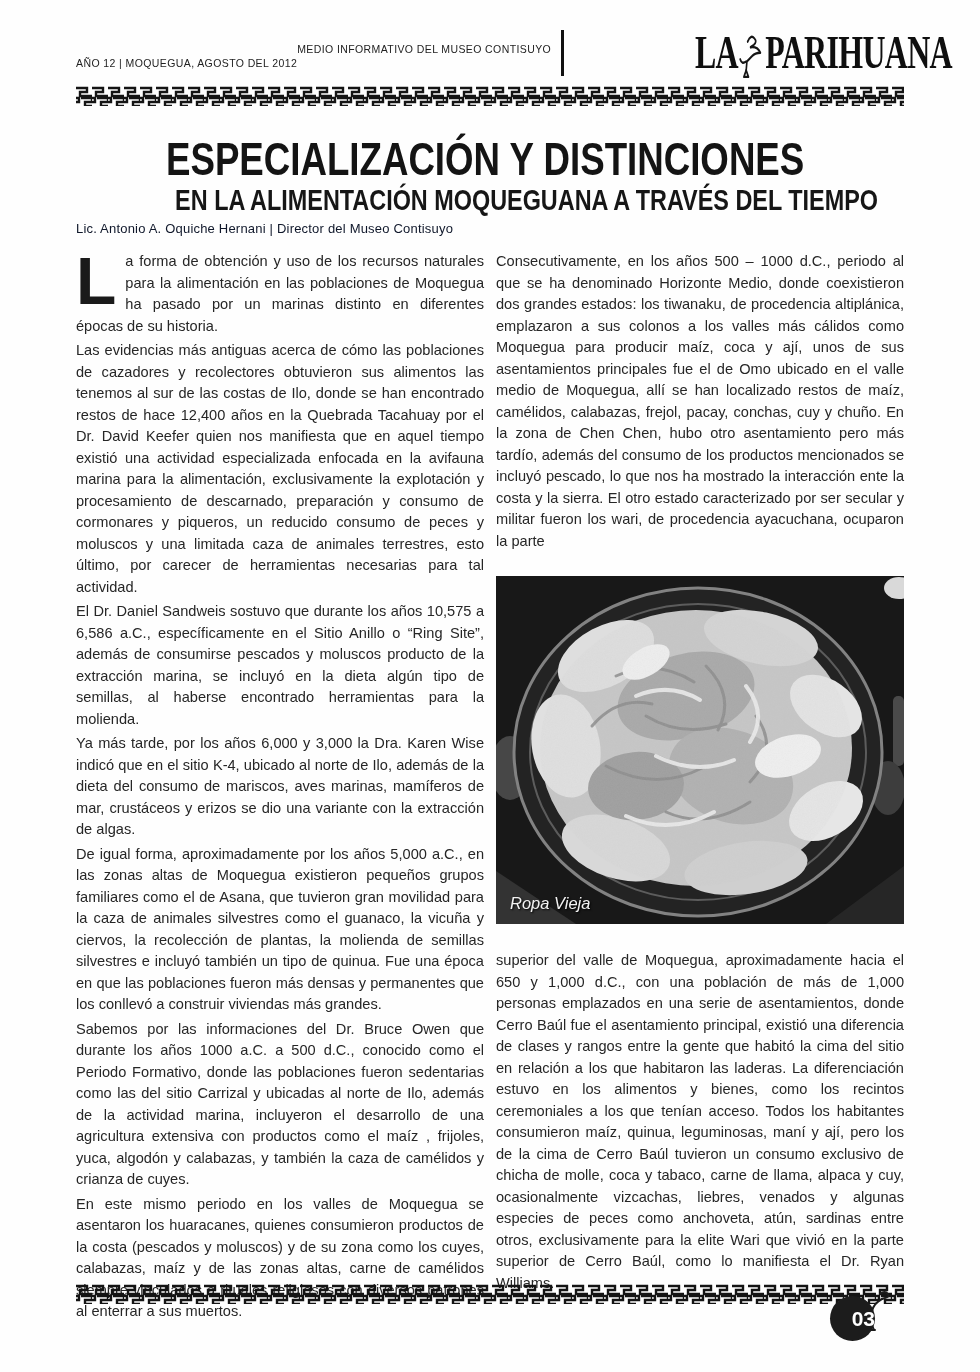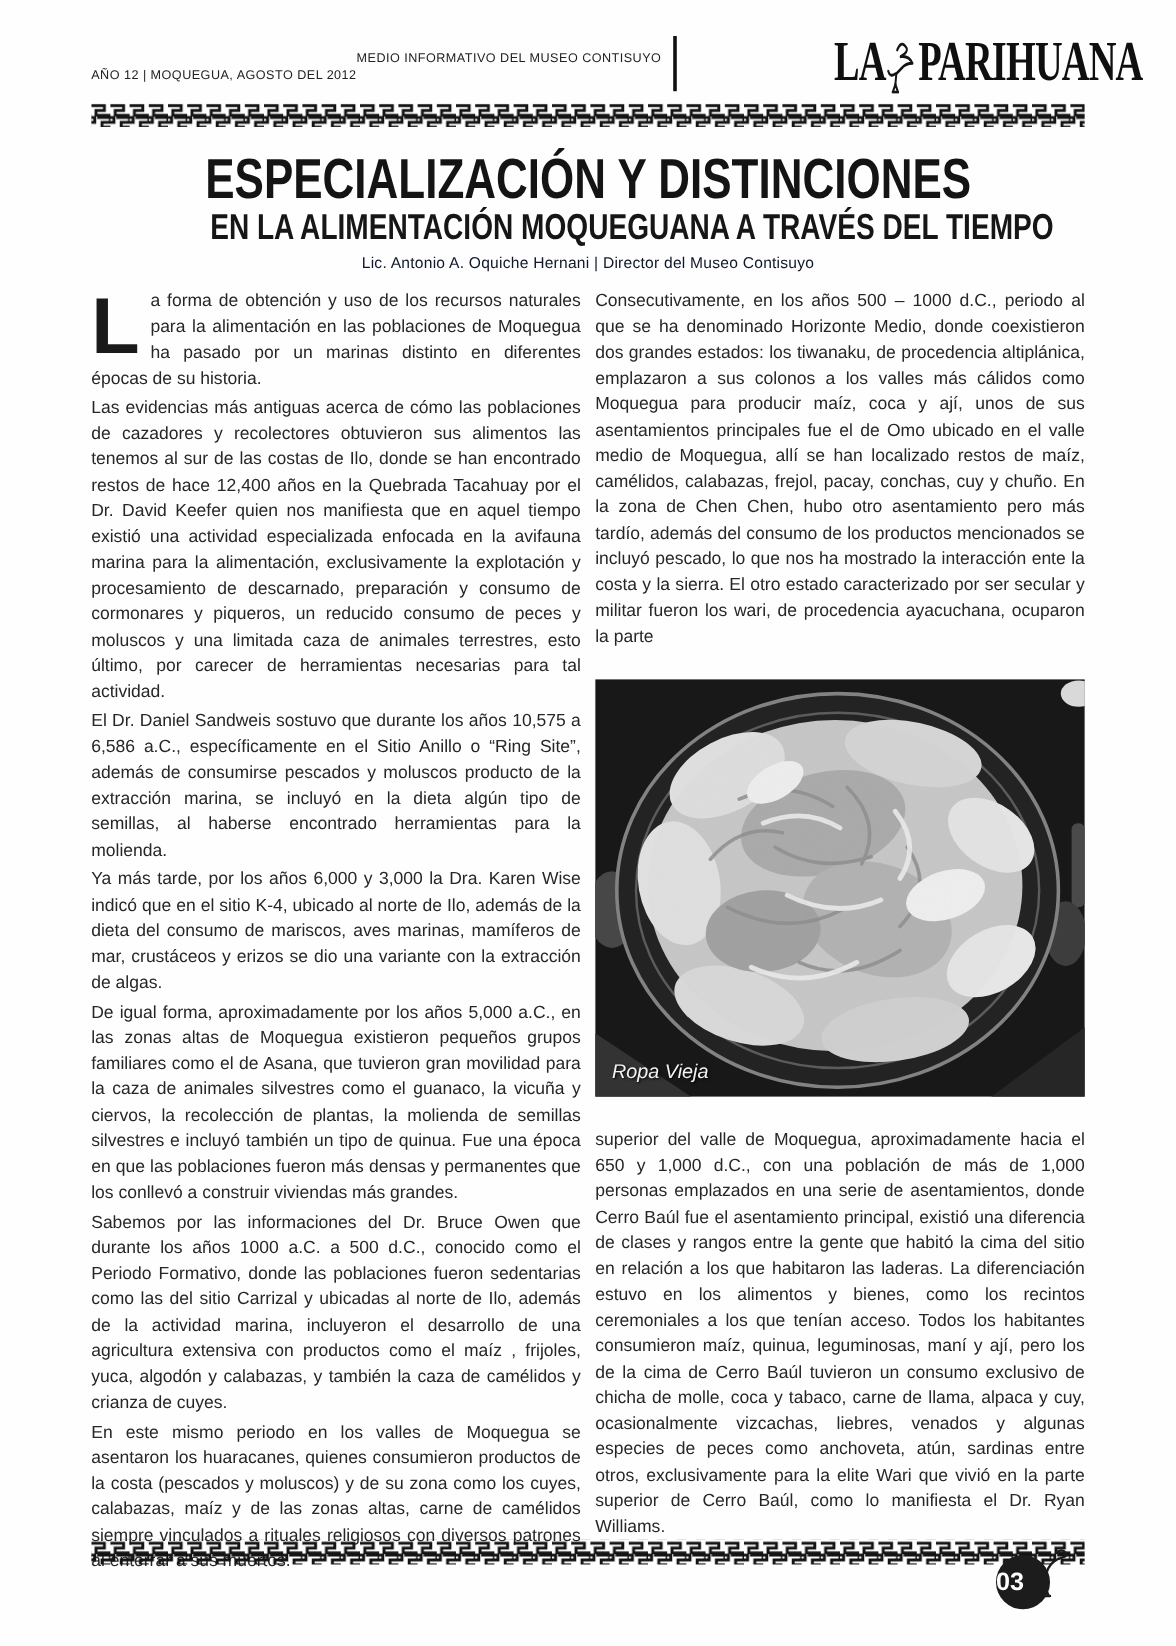--- a/index.html
+++ b/index.html
@@ -48,21 +48,21 @@
   }
   .masthead-logo .word { letter-spacing: -1px; }
   .masthead-bird { width: 40px; height: 44px; margin: 0 -2px -2px -2px; }
 
   
   .greca { height: 21px; width: 100%; display: block; }
   .greca-top-wrap { margin-top: 9px; }
   .greca-bottom-wrap { position: absolute; left: 76px; right: 76px; bottom: 68px; }
 
   
-  .title-block { text-align: center; margin-top: 19px; }
+  .title-block { margin-top: 29px; }
   .article-title {
     font-size: 47px; font-weight: bold; color: #141414;
     letter-spacing: 0; line-height: 1.0; white-space: nowrap;
   }
   .article-title .squeeze, .article-subtitle .squeeze {
     display: inline-block; transform: scaleX(.78); transform-origin: center;
   }
   .article-subtitle {
     font-size: 30px; font-weight: bold; color: #161616;
     margin-top: 3px; line-height: 1.0; white-space: nowrap;
@@ -89,21 +89,21 @@
     color: #f2f2f2; font-size: 16.5px;
     text-shadow: 1px 1px 2px #000;
   }
 
   
   .footer-badge { position: absolute; right: 84px; bottom: 26px; width: 66px; height: 56px; }
   .badge-circle {
     position: absolute; left: 0; top: 6px;
     width: 45px; height: 45px; border-radius: 50%;
     background: #1c1c1c; color: #fff;
-    display: flex; align-items: center; justify-content: flex-start;
+    display: flex; align-items: center; justify-content: flex-end;
     font-size: 21px; font-weight: bold;
   }
   .badge-bird { position: absolute; right: 2px; top: 0; width: 30px; height: 50px; }
 </style>
 </head>
 <body>
 
 <div class="page">
 
   <div class="header-row">

